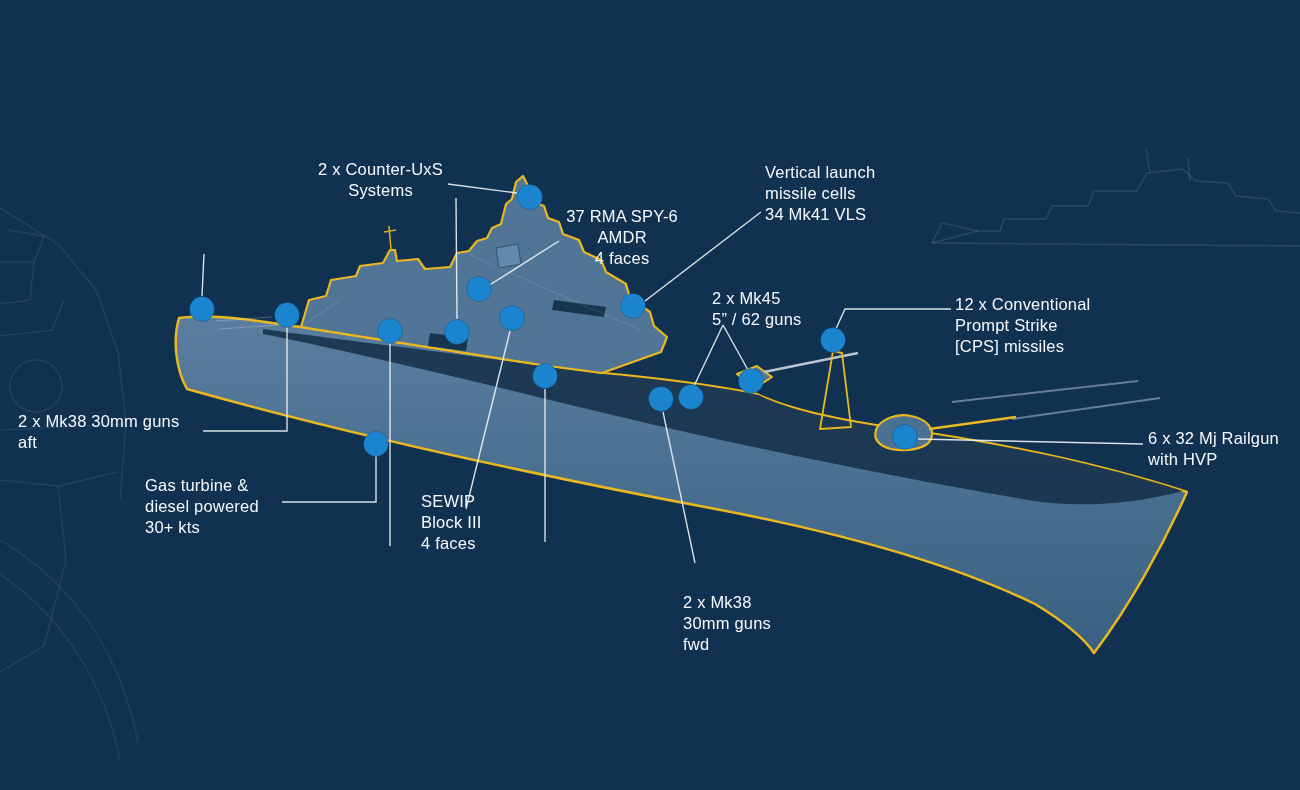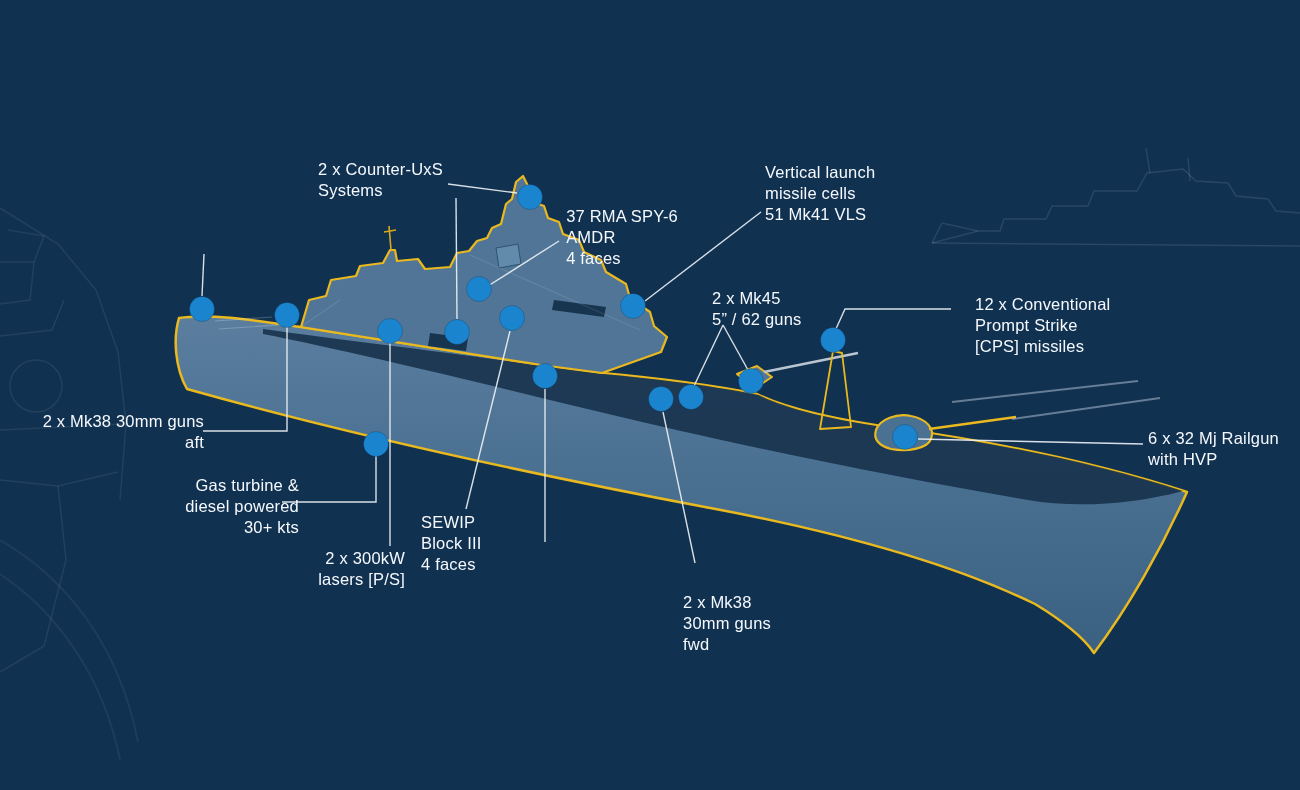--- a/index.html
+++ b/index.html
@@ -10,22 +10,22 @@
   .canvas{
     position:relative;width:1300px;height:790px;overflow:hidden;
     background:var(--background);
     font-family:"Liberation Sans",sans-serif;
   }
   .layer{position:absolute;left:0;top:0;width:1300px;height:790px;}
   .callout{
     position:absolute;color:var(--text);font-size:16.5px;line-height:1.27;
     white-space:pre-line;letter-spacing:.2px;
   }
-  .ta-r{text-align:left}
-  .ta-c{text-align:right}
+  .ta-r{text-align:center}
+  .ta-c{text-align:left}
 </style>
 </head>
 <body>
 
 <div class="canvas">
 
   <svg class="layer" viewBox="0 0 1300 790">
     <defs>
       <linearGradient id="hullGrad" x1="0" y1="0" x2="0" y2="1">
         <stop offset="0" stop-color="#5b7e9f"></stop>
@@ -111,34 +111,32 @@
     </g>
   </svg>
 
   <div class="callout ta-r" style="right:857px;top:159px">2 x Counter-UxS
 Systems</div>
   <div class="callout ta-r" style="right:622px;top:206px">37 RMA SPY-6
 AMDR
 4 faces</div>
   <div class="callout" style="left:765px;top:162px">Vertical launch
 missile cells
-51 Mk41 VLS</div>
+34 Mk41 VLS</div>
   <div class="callout" style="left:712px;top:288px">2 x Mk45
 5” / 62 guns</div>
-  <div class="callout" style="left:975px;top:294px">12 x Conventional
+  <div class="callout" style="left:955px;top:294px">12 x Conventional
 Prompt Strike
 [CPS] missiles</div>
   <div class="callout ta-c" style="left:18px;top:411px;width:186px">2 x Mk38 30mm guns
 aft</div>
   <div class="callout ta-c" style="left:145px;top:475px;width:154px">Gas turbine &amp;
 diesel powered
 30+ kts</div>
-  <div class="callout ta-c" style="left:251px;top:548px;width:154px">2 x 300kW
-lasers [P/S]</div>
-  <div class="callout" style="left:421px;top:512px">SEWIP
+  <div class="callout" style="left:421px;top:491px">SEWIP
 Block III
 4 faces</div>
   <div class="callout" style="left:683px;top:592px">2 x Mk38
 30mm guns
 fwd</div>
   <div class="callout" style="left:1148px;top:428px">6 x 32 Mj Railgun
 with HVP</div>
 
 </div>
 

